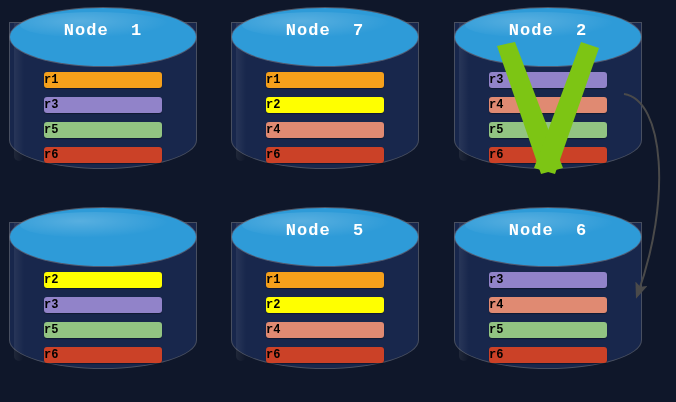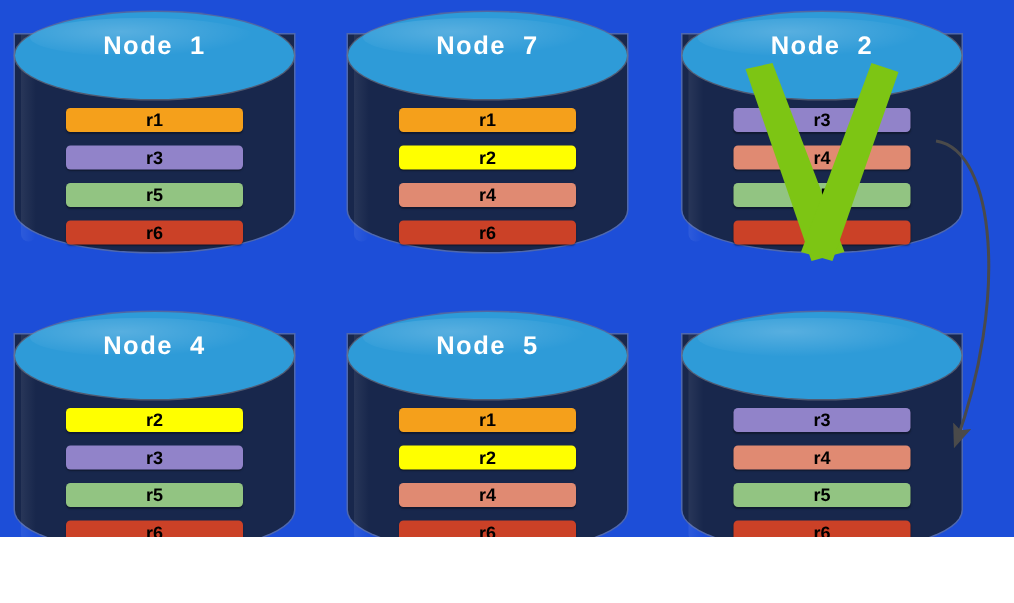--- a/index.html
+++ b/index.html
@@ -3,24 +3,24 @@
 <meta charset="utf-8">
 <style>
   html, body {
     margin: 0;
     padding: 0;
     background: #ffffff;
   }
   #canvas {
     position: relative;
     width: 676px;
-    height: 358px;
-    background: #1d4ed8;
+    height: 402px;
+    background: #0f172a;
     overflow: hidden;
-    font-family: Liberation Sans, sans-serif;
+    font-family: Liberation Mono, monospace;
   }
 
   
   .node {
     position: absolute;
     width: 186px;
     height: 175px;
   }
   .cyl-body {
     position: absolute;
@@ -83,21 +83,20 @@
     top: 64px;
     width: 118px;
     z-index: 3;
   }
   .bar {
     position: relative;
     height: 16px;
     margin-bottom: 9px;
     border-radius: 3px;
     line-height: 16px;
-    text-align: center;
     font-size: 12px;
     font-weight: bold;
     color: #000000;
     box-shadow: 0 1px 1px rgba(0,0,0,0.35);
   }
   .bar:last-child { margin-bottom: 0; }
 
   
   .fail-x {
     position: absolute;
@@ -171,21 +170,20 @@
         <polygon points="126,34 144,40 100,166 79,160"></polygon>
       </g>
     </svg>
   </div>
 
   <div class="node" style="left:10px; top:208px;">
     <div class="cyl-body"></div>
     <div class="cyl-top">
       <div class="cyl-top-sheen"></div>
     </div>
-    <div class="node-title">Node  4</div>
     <div class="bars">
       <div class="bar" style="background: rgb(255, 255, 0);">r2</div>
       <div class="bar" style="background: rgb(145, 131, 201);">r3</div>
       <div class="bar" style="background: rgb(146, 196, 130);">r5</div>
       <div class="bar" style="background: rgb(203, 65, 39);">r6</div>
     </div>
   </div>
 
   <div class="node" style="left:232px; top:208px;">
     <div class="cyl-body"></div>
@@ -199,20 +197,21 @@
       <div class="bar" style="background: rgb(224, 138, 114);">r4</div>
       <div class="bar" style="background: rgb(203, 65, 39);">r6</div>
     </div>
   </div>
 
   <div class="node" style="left:455px; top:208px;">
     <div class="cyl-body"></div>
     <div class="cyl-top">
       <div class="cyl-top-sheen"></div>
     </div>
+    <div class="node-title">Node  6</div>
     <div class="bars">
       <div class="bar" style="background: rgb(145, 131, 201);">r3</div>
       <div class="bar" style="background: rgb(224, 138, 114);">r4</div>
       <div class="bar" style="background: rgb(146, 196, 130);">r5</div>
       <div class="bar" style="background: rgb(203, 65, 39);">r6</div>
     </div>
   </div>
 
   <svg id="arrow" viewBox="0 0 676 402">
     <defs>

